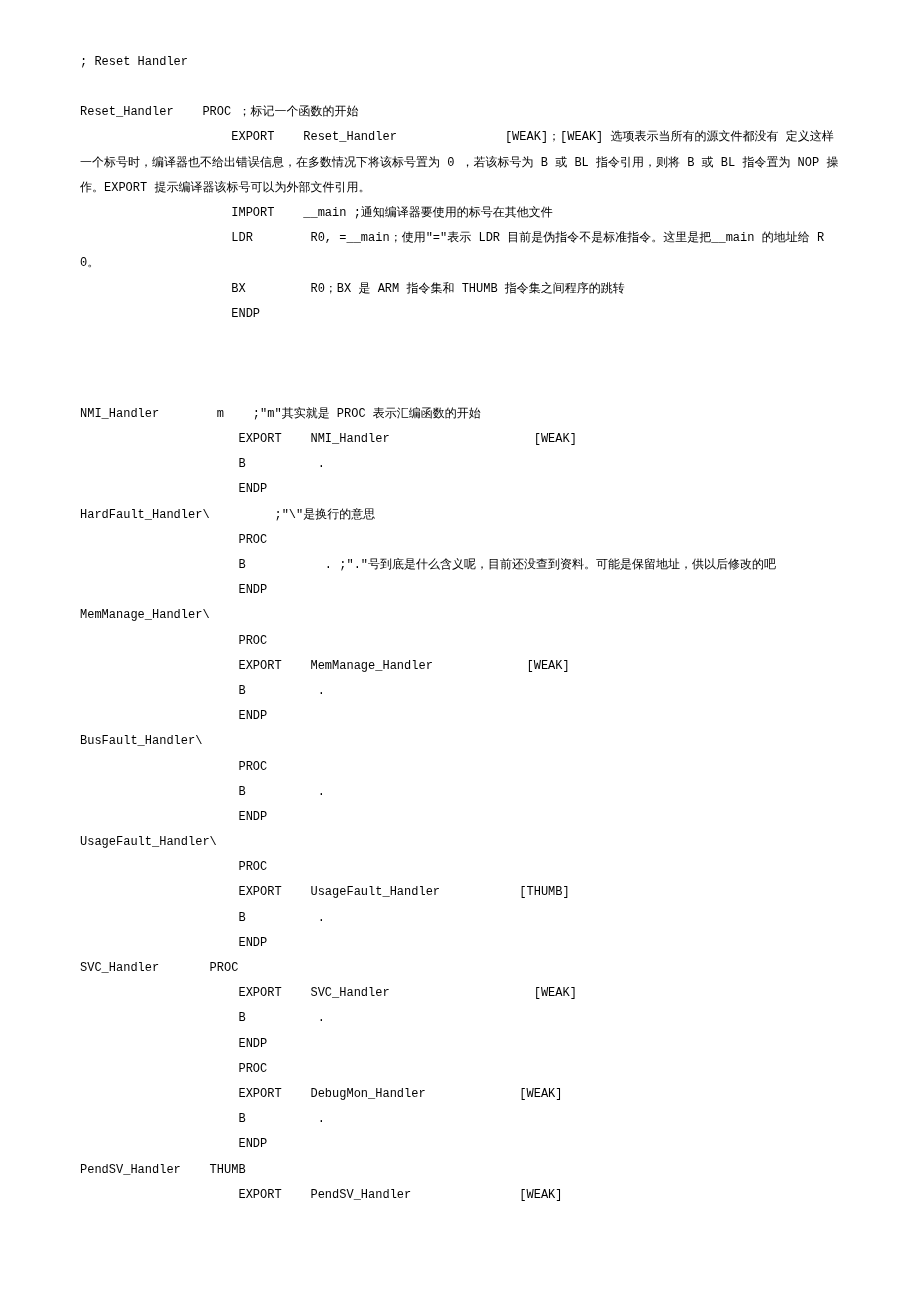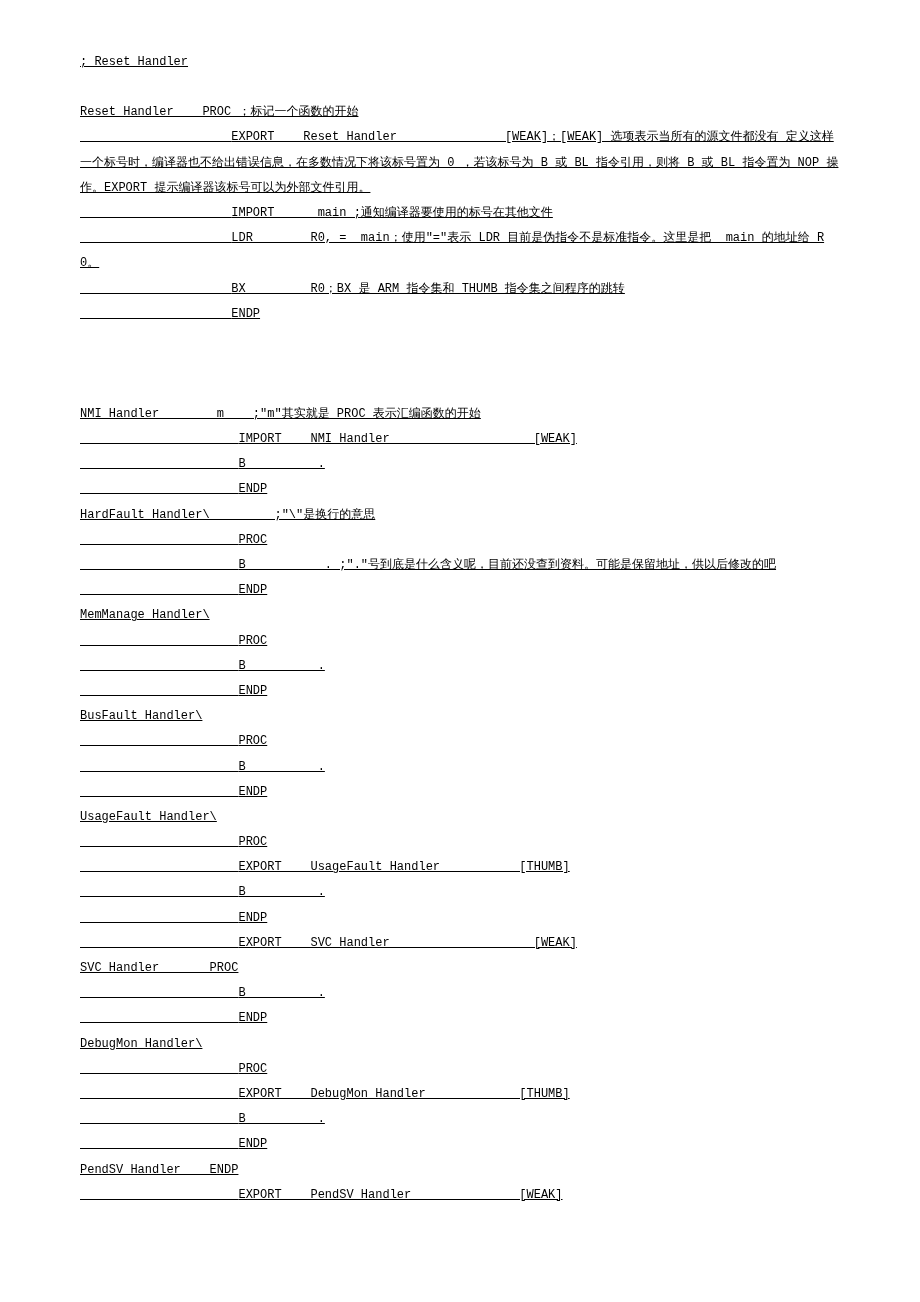--- a/index.html
+++ b/index.html
@@ -9,65 +9,64 @@
       color: #000;
       background: #fff;
       margin: 0;
       padding: 50px 80px;
       width: 920px;
       box-sizing: border-box;
     }
     .line {
       white-space: pre-wrap;
       word-break: break-all;
-      text-decoration: underline;
     }
     .indent0 { padding-left: 0; }
     .blank { height: 25px; }
     .blank2 { height: 50px; }
   </style>
 </head>
 <body>
 
 <div id="content">
     <div class="line indent0">; Reset Handler</div>
     <div class="blank"></div>
     <div class="line indent0">Reset_Handler    PROC ；标记一个函数的开始</div>
     <div class="line indent0">                     EXPORT    Reset_Handler               [WEAK]；[WEAK] 选项表示当所有的源文件都没有 定义这样一个标号时，编译器也不给出错误信息，在多数情况下将该标号置为 0 ，若该标号为 B 或 BL 指令引用，则将 B 或 BL 指令置为 NOP 操作。EXPORT 提示编译器该标号可以为外部文件引用。</div>
     <div class="line indent0">                     IMPORT    __main ;通知编译器要使用的标号在其他文件</div>
     <div class="line indent0">                     LDR        R0, =__main；使用"="表示 LDR 目前是伪指令不是标准指令。这里是把__main 的地址给 R0。</div>
     <div class="line indent0">                     BX         R0；BX 是 ARM 指令集和 THUMB 指令集之间程序的跳转</div>
     <div class="line indent0">                     ENDP</div>
     <div class="blank2"></div>
     <div class="blank"></div>
     <div class="line indent0">NMI_Handler        m    ;"m"其实就是 PROC 表示汇编函数的开始</div>
-    <div class="line indent0">                      IMPORT    NMI_Handler                    [WEAK]</div>
+    <div class="line indent0">                      EXPORT    NMI_Handler                    [WEAK]</div>
     <div class="line indent0">                      B          .</div>
     <div class="line indent0">                      ENDP</div>
     <div class="line indent0">HardFault_Handler\         ;"\"是换行的意思</div>
     <div class="line indent0">                      PROC</div>
     <div class="line indent0">                      B           . ;"."号到底是什么含义呢，目前还没查到资料。可能是保留地址，供以后修改的吧</div>
     <div class="line indent0">                      ENDP</div>
     <div class="line indent0">MemManage_Handler\</div>
     <div class="line indent0">                      PROC</div>
+    <div class="line indent0">                      EXPORT    MemManage_Handler             [WEAK]</div>
     <div class="line indent0">                      B          .</div>
     <div class="line indent0">                      ENDP</div>
     <div class="line indent0">BusFault_Handler\</div>
     <div class="line indent0">                      PROC</div>
     <div class="line indent0">                      B          .</div>
     <div class="line indent0">                      ENDP</div>
     <div class="line indent0">UsageFault_Handler\</div>
     <div class="line indent0">                      PROC</div>
     <div class="line indent0">                      EXPORT    UsageFault_Handler           [THUMB]</div>
     <div class="line indent0">                      B          .</div>
     <div class="line indent0">                      ENDP</div>
+    <div class="line indent0">SVC_Handler       PROC</div>
     <div class="line indent0">                      EXPORT    SVC_Handler                    [WEAK]</div>
-    <div class="line indent0">SVC_Handler       PROC</div>
     <div class="line indent0">                      B          .</div>
     <div class="line indent0">                      ENDP</div>
-    <div class="line indent0">DebugMon_Handler\</div>
     <div class="line indent0">                      PROC</div>
-    <div class="line indent0">                      EXPORT    DebugMon_Handler             [THUMB]</div>
+    <div class="line indent0">                      EXPORT    DebugMon_Handler             [WEAK]</div>
     <div class="line indent0">                      B          .</div>
     <div class="line indent0">                      ENDP</div>
-    <div class="line indent0">PendSV_Handler    ENDP</div>
+    <div class="line indent0">PendSV_Handler    THUMB</div>
     <div class="line indent0">                      EXPORT    PendSV_Handler               [WEAK]</div>
   </div>
 
 </body></html>

